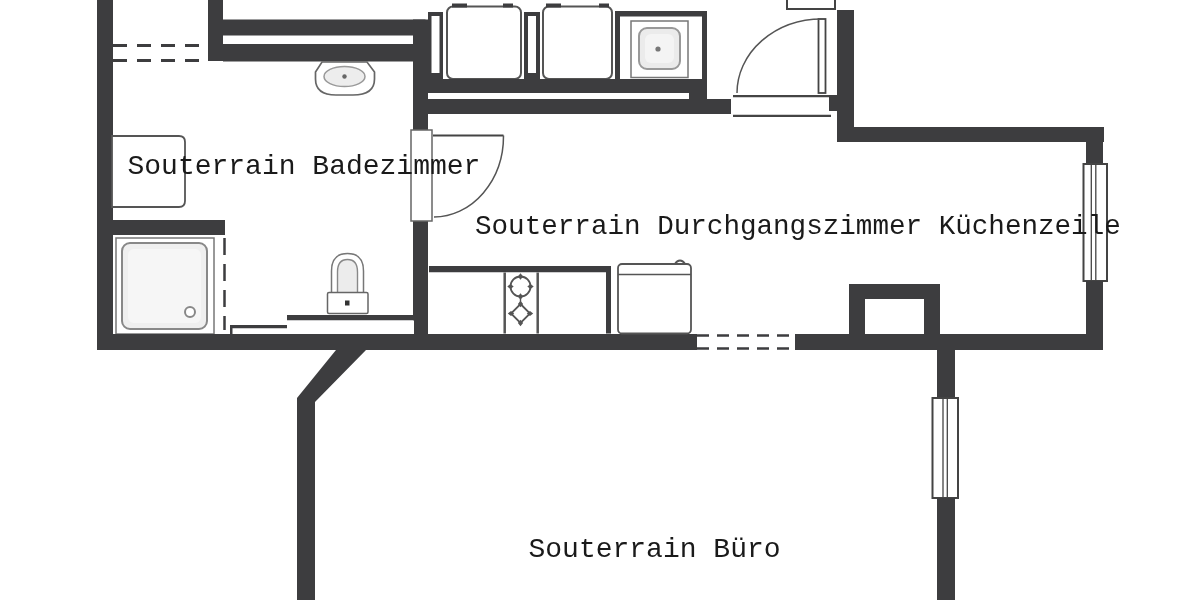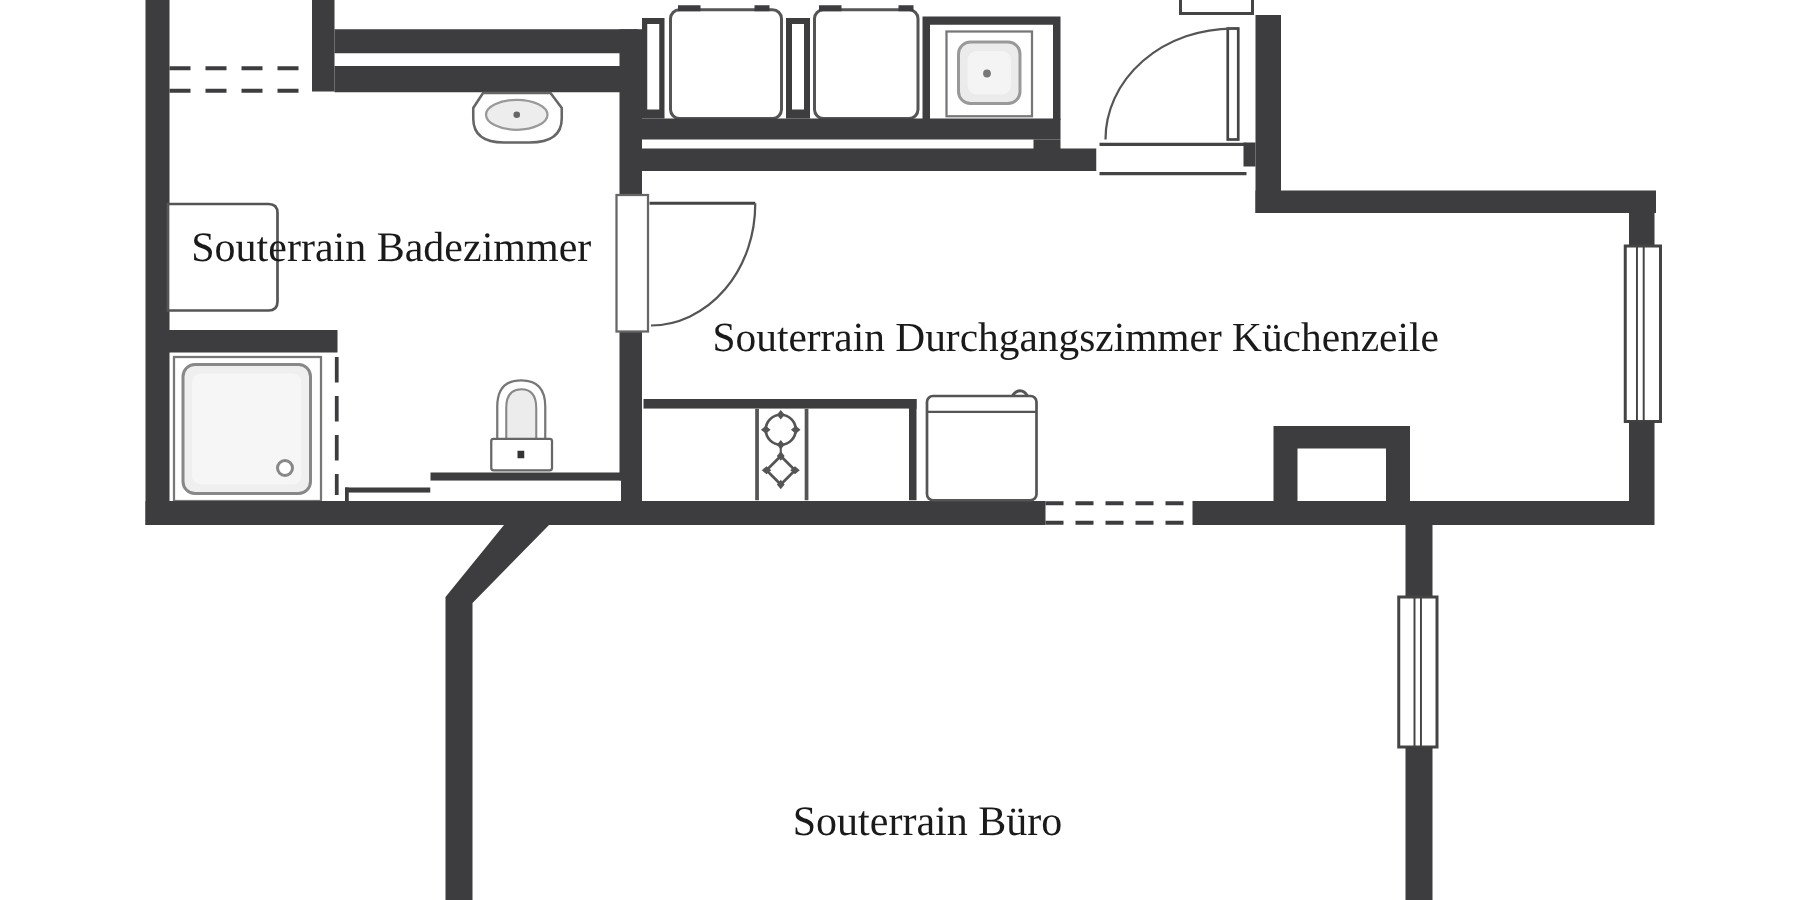--- a/index.html
+++ b/index.html
@@ -1,17 +1,17 @@
 <!DOCTYPE html>
 <html><head>
 <meta charset="utf-8">
 <style>
 html,body{margin:0;padding:0;background:#fff;}
 #plan{position:relative;width:1200px;height:600px;background:#fff;overflow:hidden;
-font-family:Liberation Serif, serif;}
+font-family:Liberation Mono, monospace;}
 </style>
 </head>
 <body>
 
 <div id="plan">
 <svg width="1200" height="600" viewBox="0 0 1200 600" xmlns="http://www.w3.org/2000/svg">
 
 <rect x="0" y="0" width="1200" height="600" fill="#ffffff"></rect>
 
 <g>

